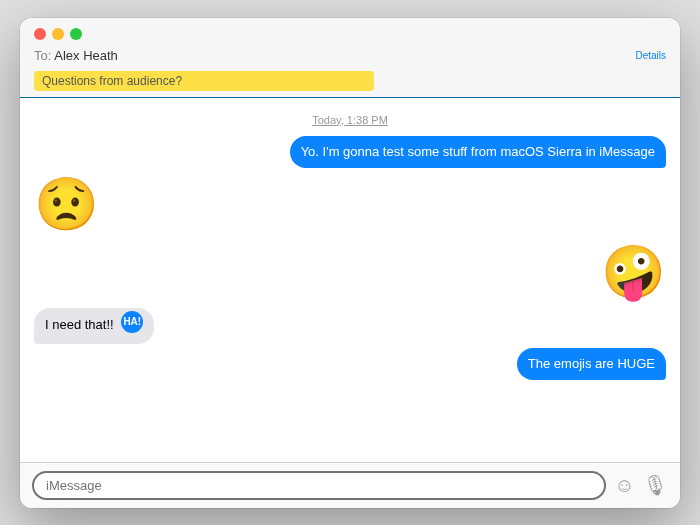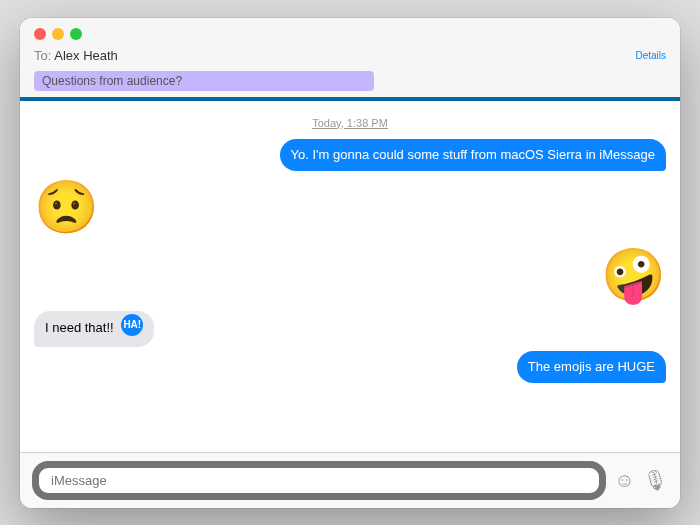--- a/index.html
+++ b/index.html
@@ -21,21 +21,21 @@
       border-radius: 12px;
       box-shadow: 0 20px 60px rgba(0,0,0,0.35), 0 0 0 0.5px rgba(0,0,0,0.15);
       display: flex;
       flex-direction: column;
       overflow: hidden;
     }
 
     
     .title-bar {
       background: #f6f6f6;
-      border-bottom: 4px solid #0369a1;
+      border-bottom: 1px solid #0369a1;
       padding: 10px 14px 0 14px;
       flex-shrink: 0;
     }
 
     .traffic-lights {
       display: flex;
       gap: 6px;
       margin-bottom: 8px;
     }
 
@@ -71,21 +71,21 @@
     }
 
     
     .search-bar-row {
       display: flex;
       align-items: center;
       padding-bottom: 6px;
     }
 
     .search-bar {
-      background: #c4b5fd;
+      background: #fde047;
       border-radius: 4px;
       height: 20px;
       width: 340px;
       display: flex;
       align-items: center;
       padding: 0 8px;
     }
 
     .search-bar-text {
       font-size: 12px;
@@ -180,21 +180,21 @@
       padding: 8px 12px;
       display: flex;
       align-items: center;
       gap: 8px;
       flex-shrink: 0;
     }
 
     .imessage-input {
       flex: 1;
       background: white;
-      border: 7px solid #737373;
+      border: 2px solid #737373;
       border-radius: 16px;
       padding: 5px 12px;
       font-size: 13px;
       color: #999;
       outline: none;
     }
 
     .icon-btn {
       background: none;
       border: none;
@@ -228,21 +228,21 @@
         <span class="search-bar-text">Questions from audience?</span>
       </div>
     </div>
   </div>
 
   <div class="messages-area">
 
     <div class="timestamp-center">Today, 1:38 PM</div>
 
     <div class="message-row right">
-      <div class="bubble blue">Yo. I'm gonna could some stuff from macOS Sierra in iMessage</div>
+      <div class="bubble blue">Yo. I'm gonna test some stuff from macOS Sierra in iMessage</div>
     </div>
 
 
 
     <div class="message-row left">
       <span class="emoji-large">😟</span>
     </div>
 
     <div class="message-row right">
       <span class="emoji-sent-large">🤪</span>

